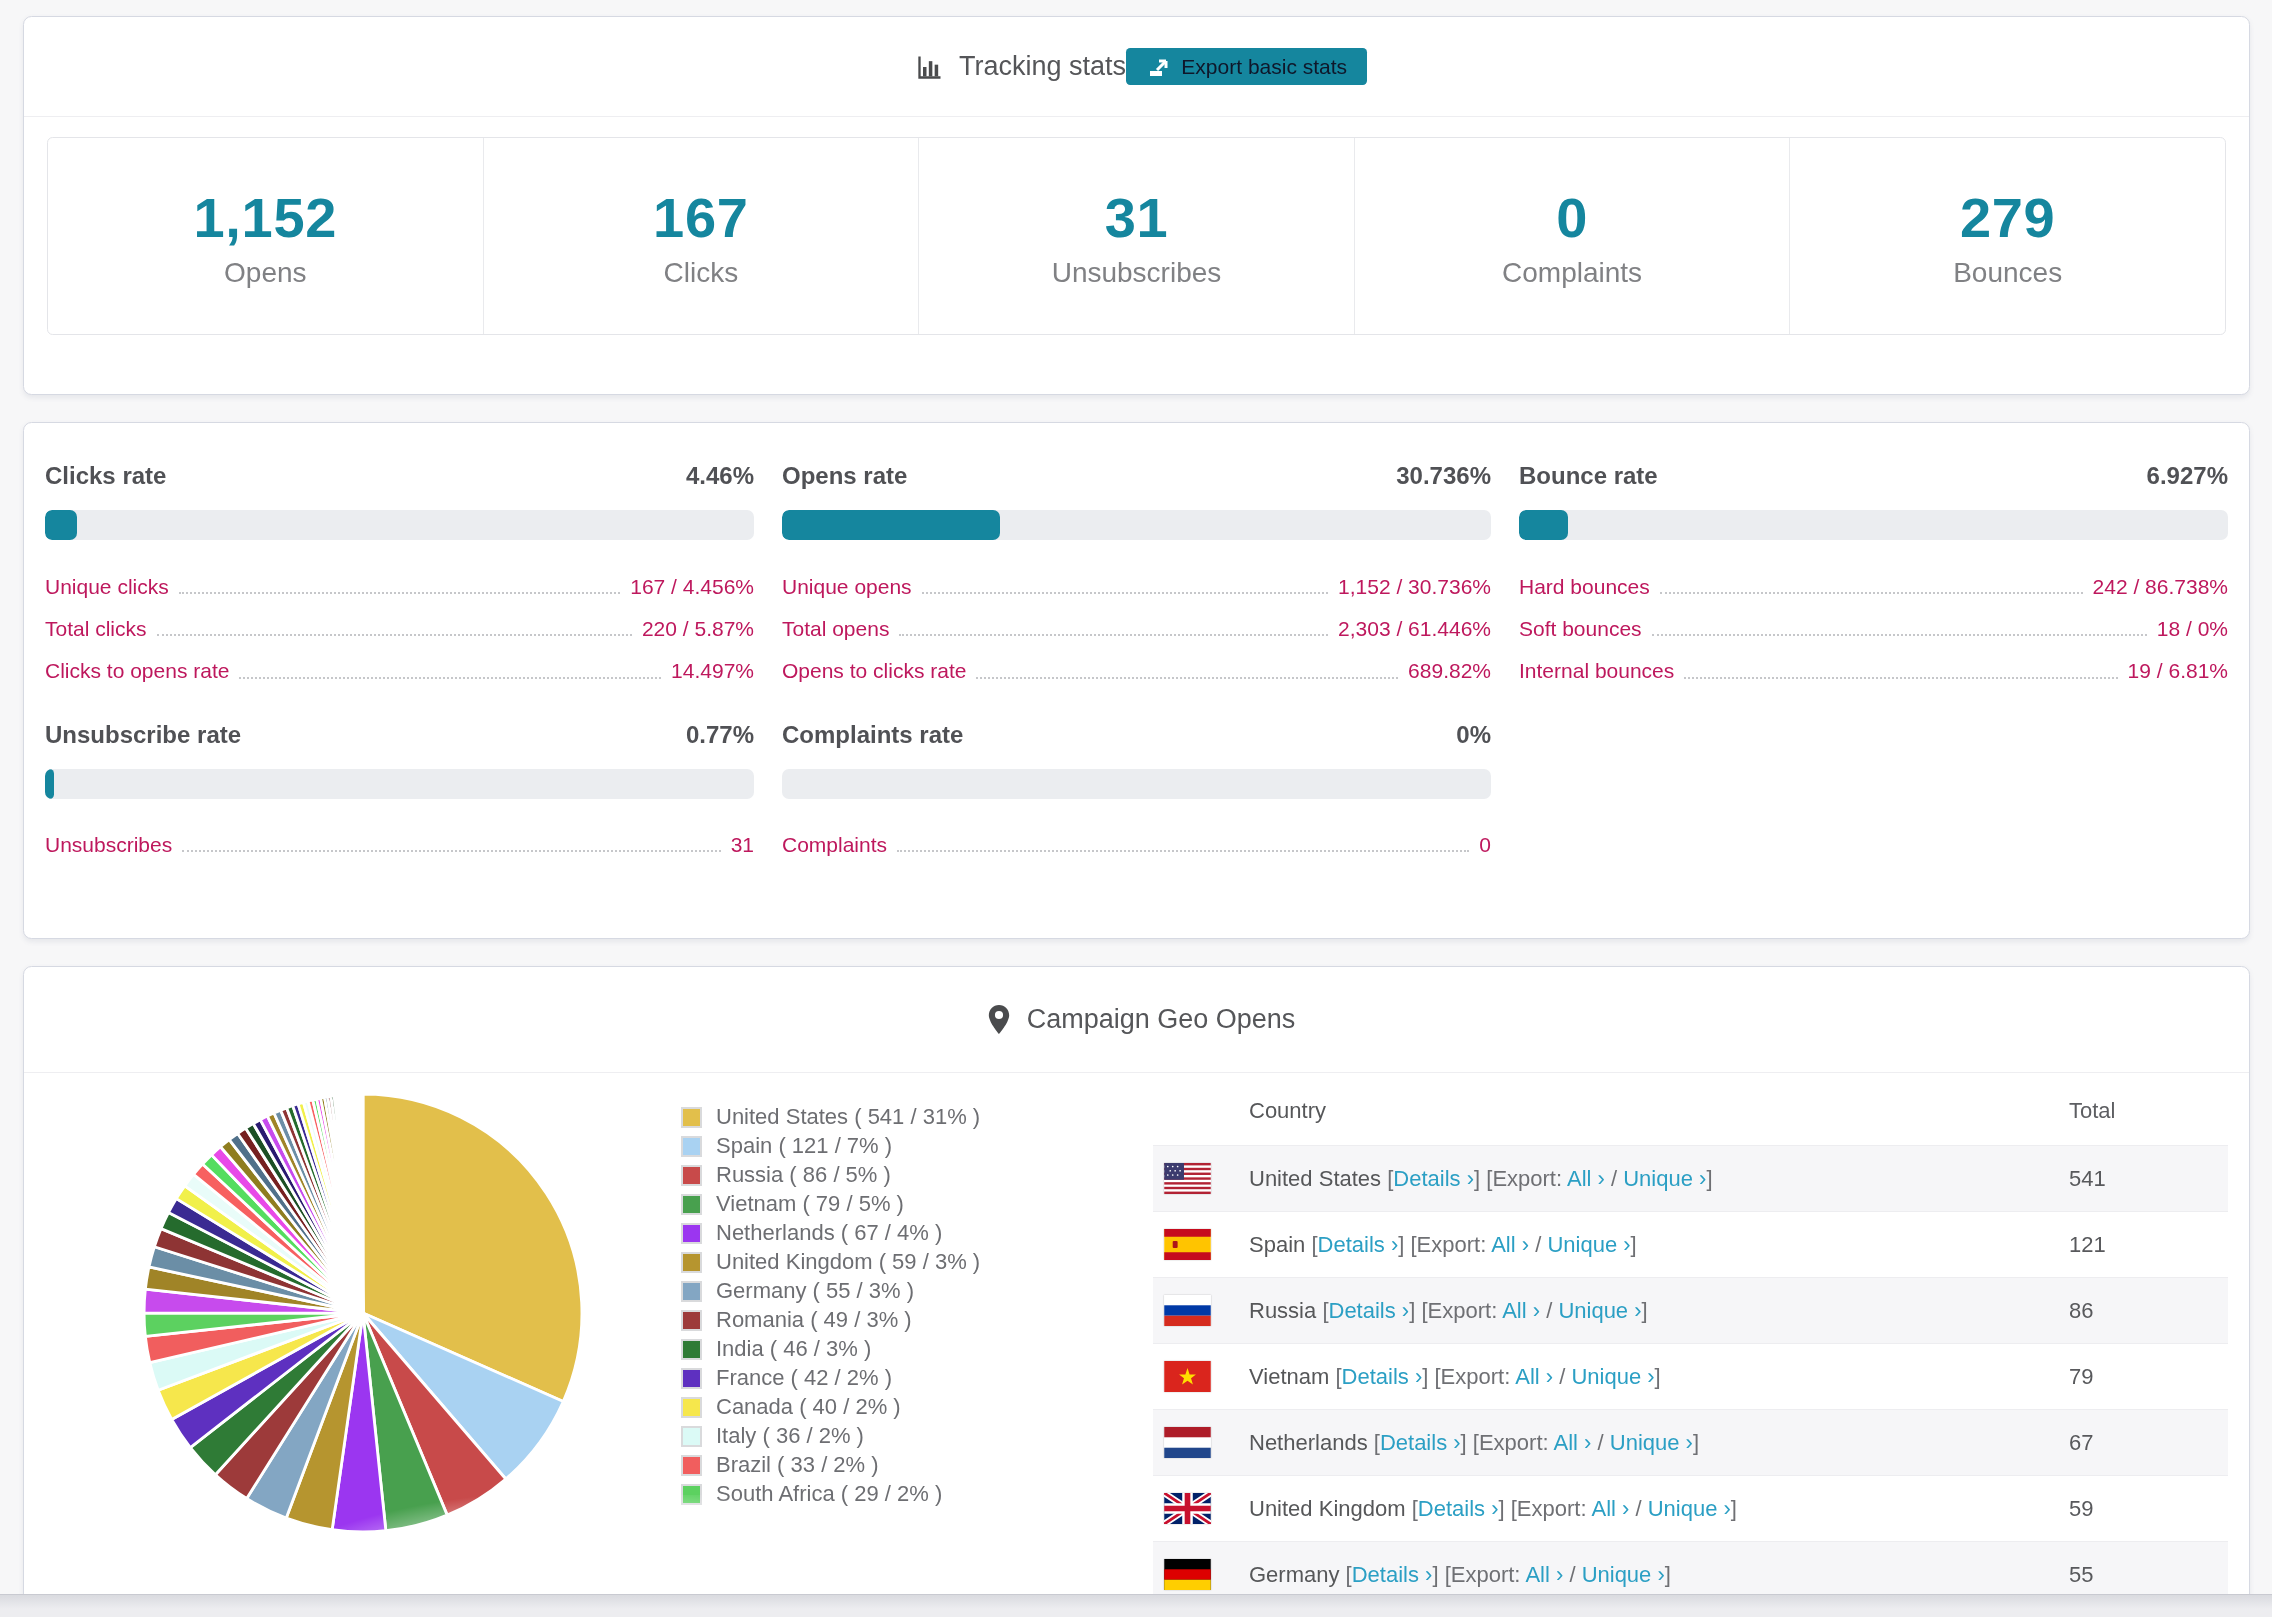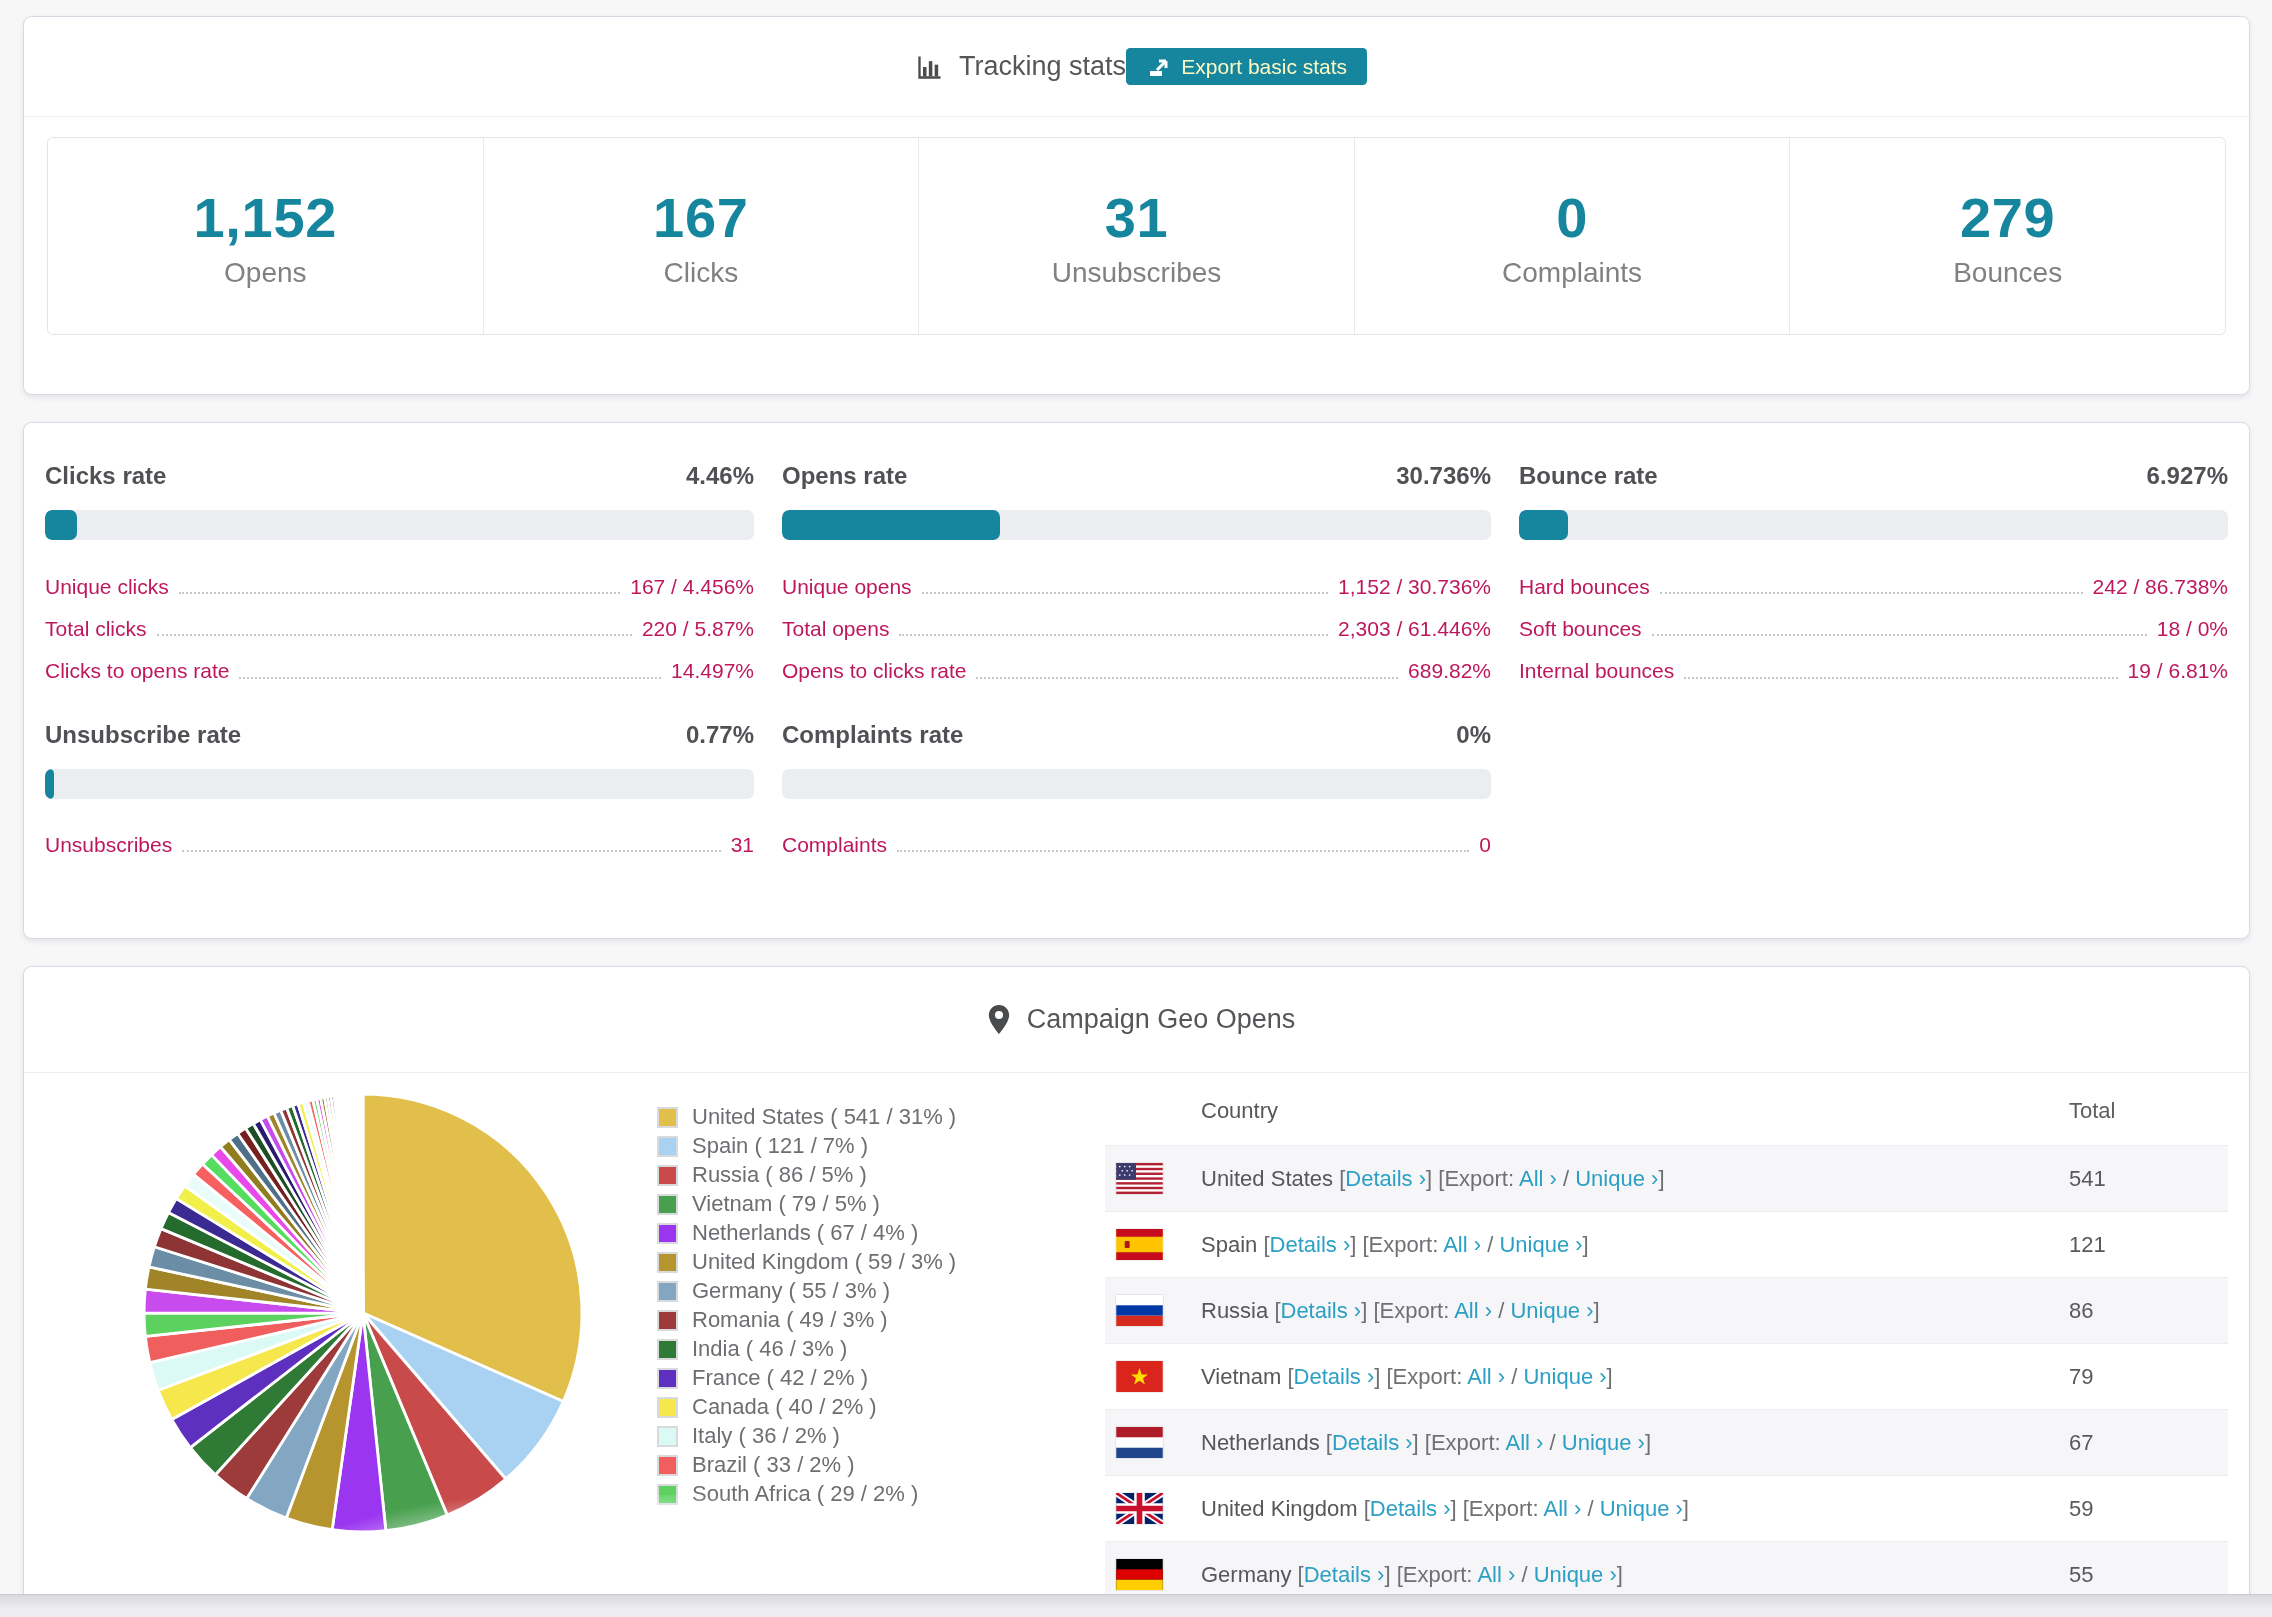--- a/index.html
+++ b/index.html
@@ -18,21 +18,21 @@
     display:flex; align-items:center; justify-content:center;
     height:100px; padding:0 18.4px 0 28px; border-bottom:1.4px solid #eeeef1;
   }
   .card-title { display:flex; align-items:center; gap:15.5px; font-size:27px; color:#555659; }
   .card-title svg { flex:none; }
 
   
   .tracking-card { position:absolute; top:16px; left:0; right:0; height:379px; margin:0 23px; }
   .export-btn {
     display:flex; align-items:center; gap:11.3px; border:none; cursor:pointer;
-    color:#fef9c3; font-size:21px; font-family:inherit;
+    color:#0f172a; font-size:21px; font-family:inherit;
     padding:0 20px; height:37px; border-radius:4.2px;
   }
   .stats-row {
     margin:20px 23px; border:1.4px solid #e4e5e9; border-radius:5.6px;
     display:flex; height:198px;
   }
   .stat-cell { flex:1; text-align:center; padding-top:47px; border-right:1.4px solid #e9eaed; }
   .stat-cell:last-child { border-right:none; }
   .stat-value { font-size:56px; font-weight:700; letter-spacing:0.7px; }
   .stat-label { font-size:28px; color:#808184; margin-top:7px; }
@@ -46,21 +46,21 @@
   .rate-bar { margin-top:20px; height:30px; background:#ebedf0; border-radius:7px; overflow:hidden; }
   .rate-fill { height:100%; border-radius:7px; }
   .rate-rows { margin-top:25.4px; }
   .detail-row { display:flex; align-items:center; font-size:21px; color:#be185d; padding:9.2px 0;text-align:center; }
   .leader { flex:1; border-bottom:2.1px dotted #c6c7ca; height:0.7px; margin:0 10px; position:relative; top:6.4px; }
   .detail-value { white-space:nowrap; }
 
   
   .geo-card { position:absolute; top:966px; left:0; right:0; height:776px; margin:0 23px; }
   .geo-header { height:106px; }
-  .geo-content { display:flex; padding:4.2px 21px 0 21px; }
+  .geo-content { display:flex; padding:4.2px 21px 0 21px;gap:24px; }
   .pie-wrap { width:452px; height:452px; flex:none; margin:10px 0 0 92px; }
   .legend { flex:none; width:431px; margin:25.4px 0 0 68px; }
   .legend-item { display:flex; align-items:center; height:29px; font-size:22px; color:#6d6e72; white-space:nowrap; }
   .legend-swatch { width:21px; height:21px; border:2.1px solid #d9dadc; margin-right:14px; flex:none; }
   .geo-table { flex:1; margin-left:17px; font-size:22px; }
   .gt-row { display:flex; align-items:center; height:66px; border-top:0.7px solid #ededf0; }
   .gt-row.head { height:68px; border-top:none; color:#5d5e62; }
   .gt-row.stripe { background:#f6f6f8; }
   .gt-flag { width:96px; padding-left:11.3px; flex:none; display:flex; align-items:center; }
   .gt-flag svg { box-shadow:0 0 1.4px rgba(0,0,0,.25); }

